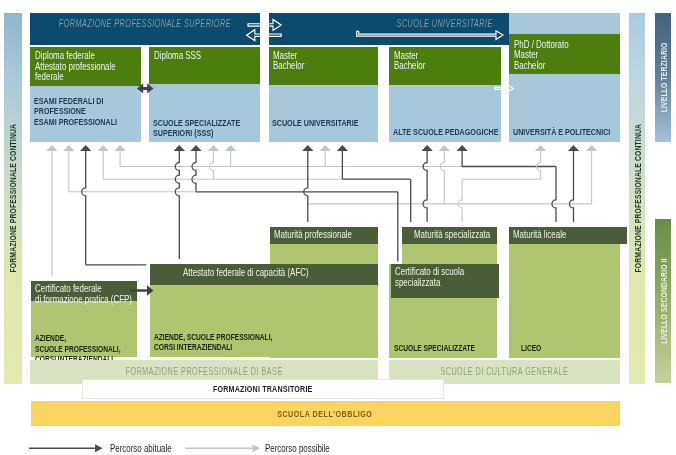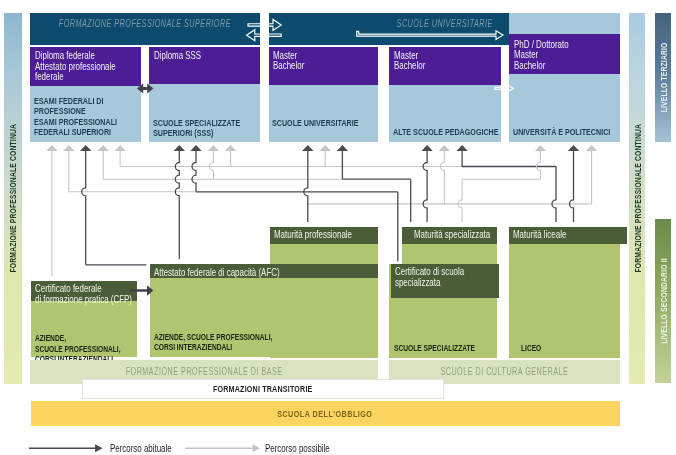--- a/index.html
+++ b/index.html
@@ -18,21 +18,21 @@
 
   .rail{position:absolute;display:flex;align-items:center;justify-content:center;}
   .rail-lbl{font-size:9.9px;font-weight:bold;white-space:nowrap;
             writing-mode:vertical-rl;transform:rotate(180deg) scaleY(.68);
             letter-spacing:.3px;}
 
   
   .panel{background:#a7c7da;}
   .band{background:#0c4a6e;font-style:italic;}
   .band-lbl{font-size:10.3px;color:#8199a9;letter-spacing:.7px;transform-origin:center center;}
-  .darkbox{background:#4c1d95;color:#fff;padding-left:16px;}
+  .darkbox{background:#4d7c0f;color:#fff;padding-left:16px;}
   .darkbox .t{font-size:10.3px;line-height:10.7px;color:#eef4f7;}
   .panel-foot{font-size:9.9px;font-weight:bold;color:#1c3c52;line-height:10.6px;}
 
   
   .greenpanel{background:#b0c570;}
   .greenhead{background:#4a5d38;color:#fff;}
   .greenhead .t{font-size:10.3px;line-height:10.7px;color:#f1f5e8;}
   .green-foot{font-size:9.9px;font-weight:bold;color:#15240a;line-height:10.6px;}
   .green-foot .cond{transform:scaleX(.672);}
   .paleband{background:#d9e3c2;}
@@ -67,21 +67,20 @@
       <div class="abs t" style="left:4.6px;top:4px;right:3px;">
         <div><span class="cond">Diploma federale</span></div>
         <div><span class="cond">Attestato professionale</span></div>
         <div><span class="cond">federale</span></div>
       </div>
     </div>
     <div class="abs panel-foot caps" style="left:33.6px;top:95.5px;width:151px;white-space:nowrap;">
       <div><span class="cond">ESAMI FEDERALI DI</span></div>
       <div><span class="cond">PROFESSIONE</span></div>
       <div><span class="cond">ESAMI PROFESSIONALI</span></div>
-      <div><span class="cond">FEDERALI SUPERIORI</span></div>
     </div>
     <div class="abs panel" style="left:149px;top:47px;width:111px;height:94.5px;"></div>
     <div class="abs darkbox" style="left:149px;top:46.9px;width:111px;height:37.5px;">
       <div class="abs t" style="left:4.6px;top:4.2px;right:3px;">
         <div><span class="cond">Diploma SSS</span></div>
       </div>
     </div>
     <div class="abs panel-foot caps" style="left:152.6px;top:117.6px;width:151px;white-space:nowrap;">
       <div><span class="cond">SCUOLE SPECIALIZZATE</span></div>
       <div><span class="cond">SUPERIORI (SSS)</span></div>
@@ -117,21 +116,21 @@
     <div class="abs panel-foot caps" style="left:512.6px;top:127.2px;width:151px;white-space:nowrap;">
       <div><span class="cond">UNIVERSITÀ E POLITECNICI</span></div>
     </div>
     <div class="abs greenpanel" style="left:269.6px;top:226.5px;width:108.39999999999998px;height:131px;"></div>
     <div class="abs greenhead" style="left:269.6px;top:226.5px;width:108.39999999999998px;height:17.2px;">
       <div class="abs t" style="left:4.3px;top:3.5px;right:2px;">
         <div><span class="cond">Maturità professionale</span></div>
       </div>
     </div>
     <div class="abs greenpanel" style="left:149.5px;top:264.2px;width:228.5px;height:93.30000000000001px;"></div>
-    <div class="abs greenhead" style="left:149.5px;top:264.2px;width:228.5px;height:14px;">
+    <div class="abs greenhead" style="left:149.5px;top:264.2px;width:228.5px;height:21px;text-align:center;">
       <div class="abs t" style="left:4.3px;top:3.5px;right:2px;">
         <div><span class="cond">Attestato federale di capacità (AFC)</span></div>
       </div>
     </div>
     <div class="abs greenpanel" style="left:30.5px;top:280.8px;width:106.5px;height:76.69999999999999px;"></div>
     <div class="abs greenhead" style="left:30.5px;top:280.8px;width:106.5px;height:19.8px;">
       <div class="abs t" style="left:4.3px;top:3.5px;right:2px;">
         <div><span class="cond">Certificato federale</span></div>
         <div><span class="cond">di formazione pratica (CFP)</span></div>
       </div>

